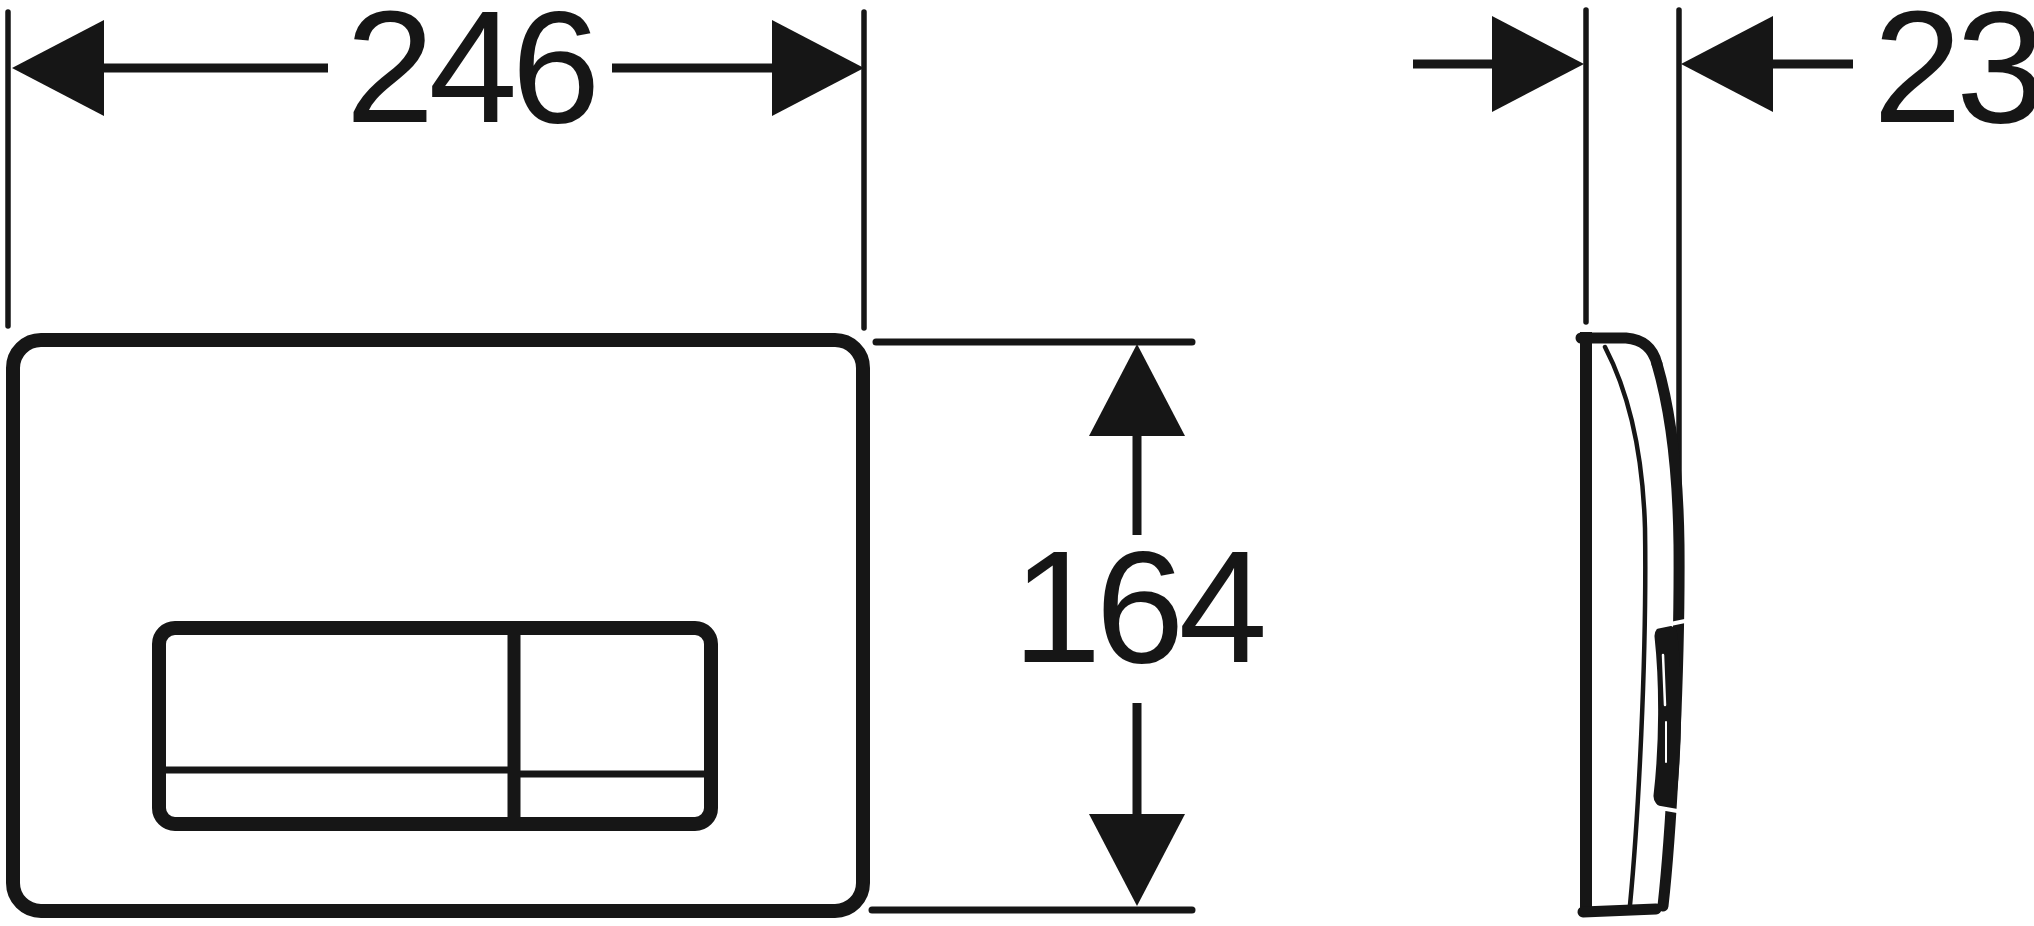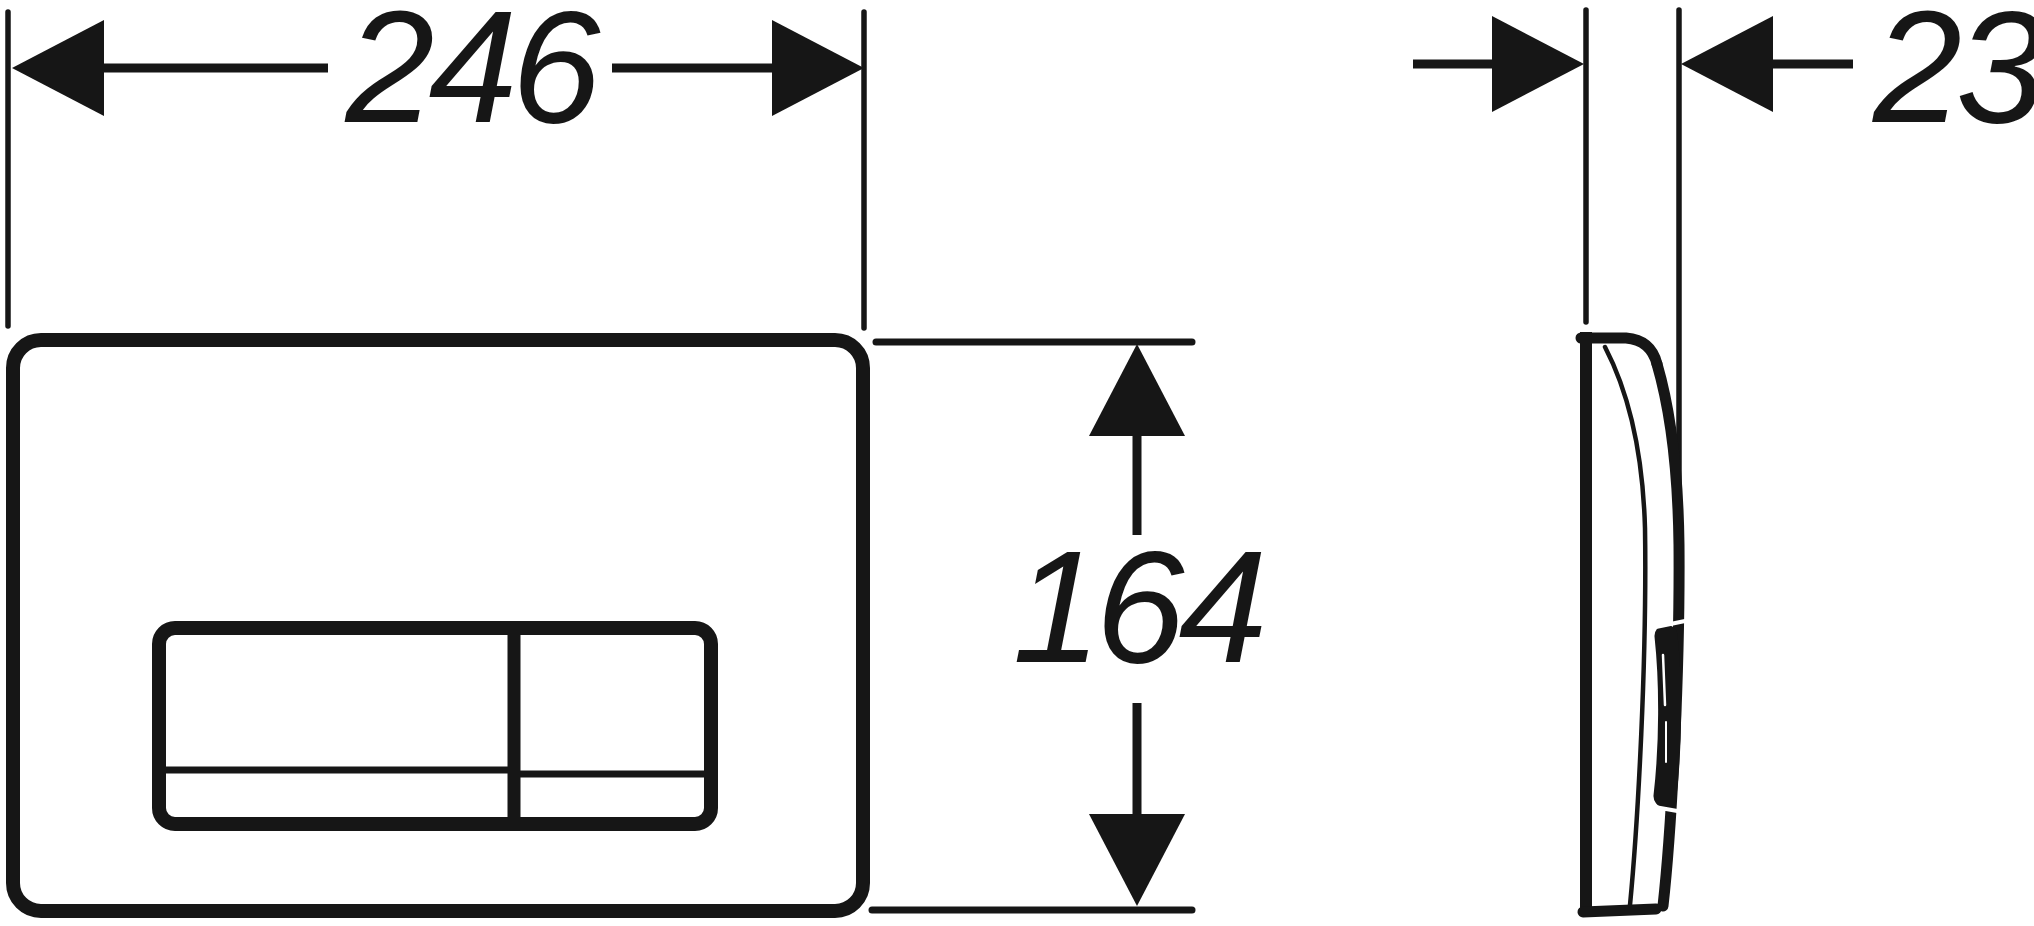--- a/index.html
+++ b/index.html
@@ -3,21 +3,20 @@
 <meta charset="utf-8">
 <style>
   :root { --line: #161616; --bg: #ffffff; }
   html, body { margin: 0; padding: 0; background: var(--bg); }
   .canvas {
     position: relative;
     width: 2034px;
     height: 926px;
     background: var(--bg);
     overflow: hidden;
-    font-style: italic;
   }
   svg { display: block; width: 100%; height: 100%; }
 
   .ext      { stroke: var(--line); stroke-width: 5.5; fill: none; stroke-linecap: round; }
   .ext-h    { stroke: var(--line); stroke-width: 7;   fill: none; stroke-linecap: round; }
   .dimline  { stroke: var(--line); stroke-width: 9;   fill: none; stroke-linecap: butt; }
   .arrow    { fill: var(--line); stroke: none; }
   .plate    { stroke: var(--line); stroke-width: 14; fill: #fff; stroke-linejoin: round; }
   .divider  { stroke: var(--line); stroke-width: 13; fill: none; stroke-linecap: butt; }
   .groove   { stroke: var(--line); stroke-width: 7;  fill: none; stroke-linecap: butt; }

